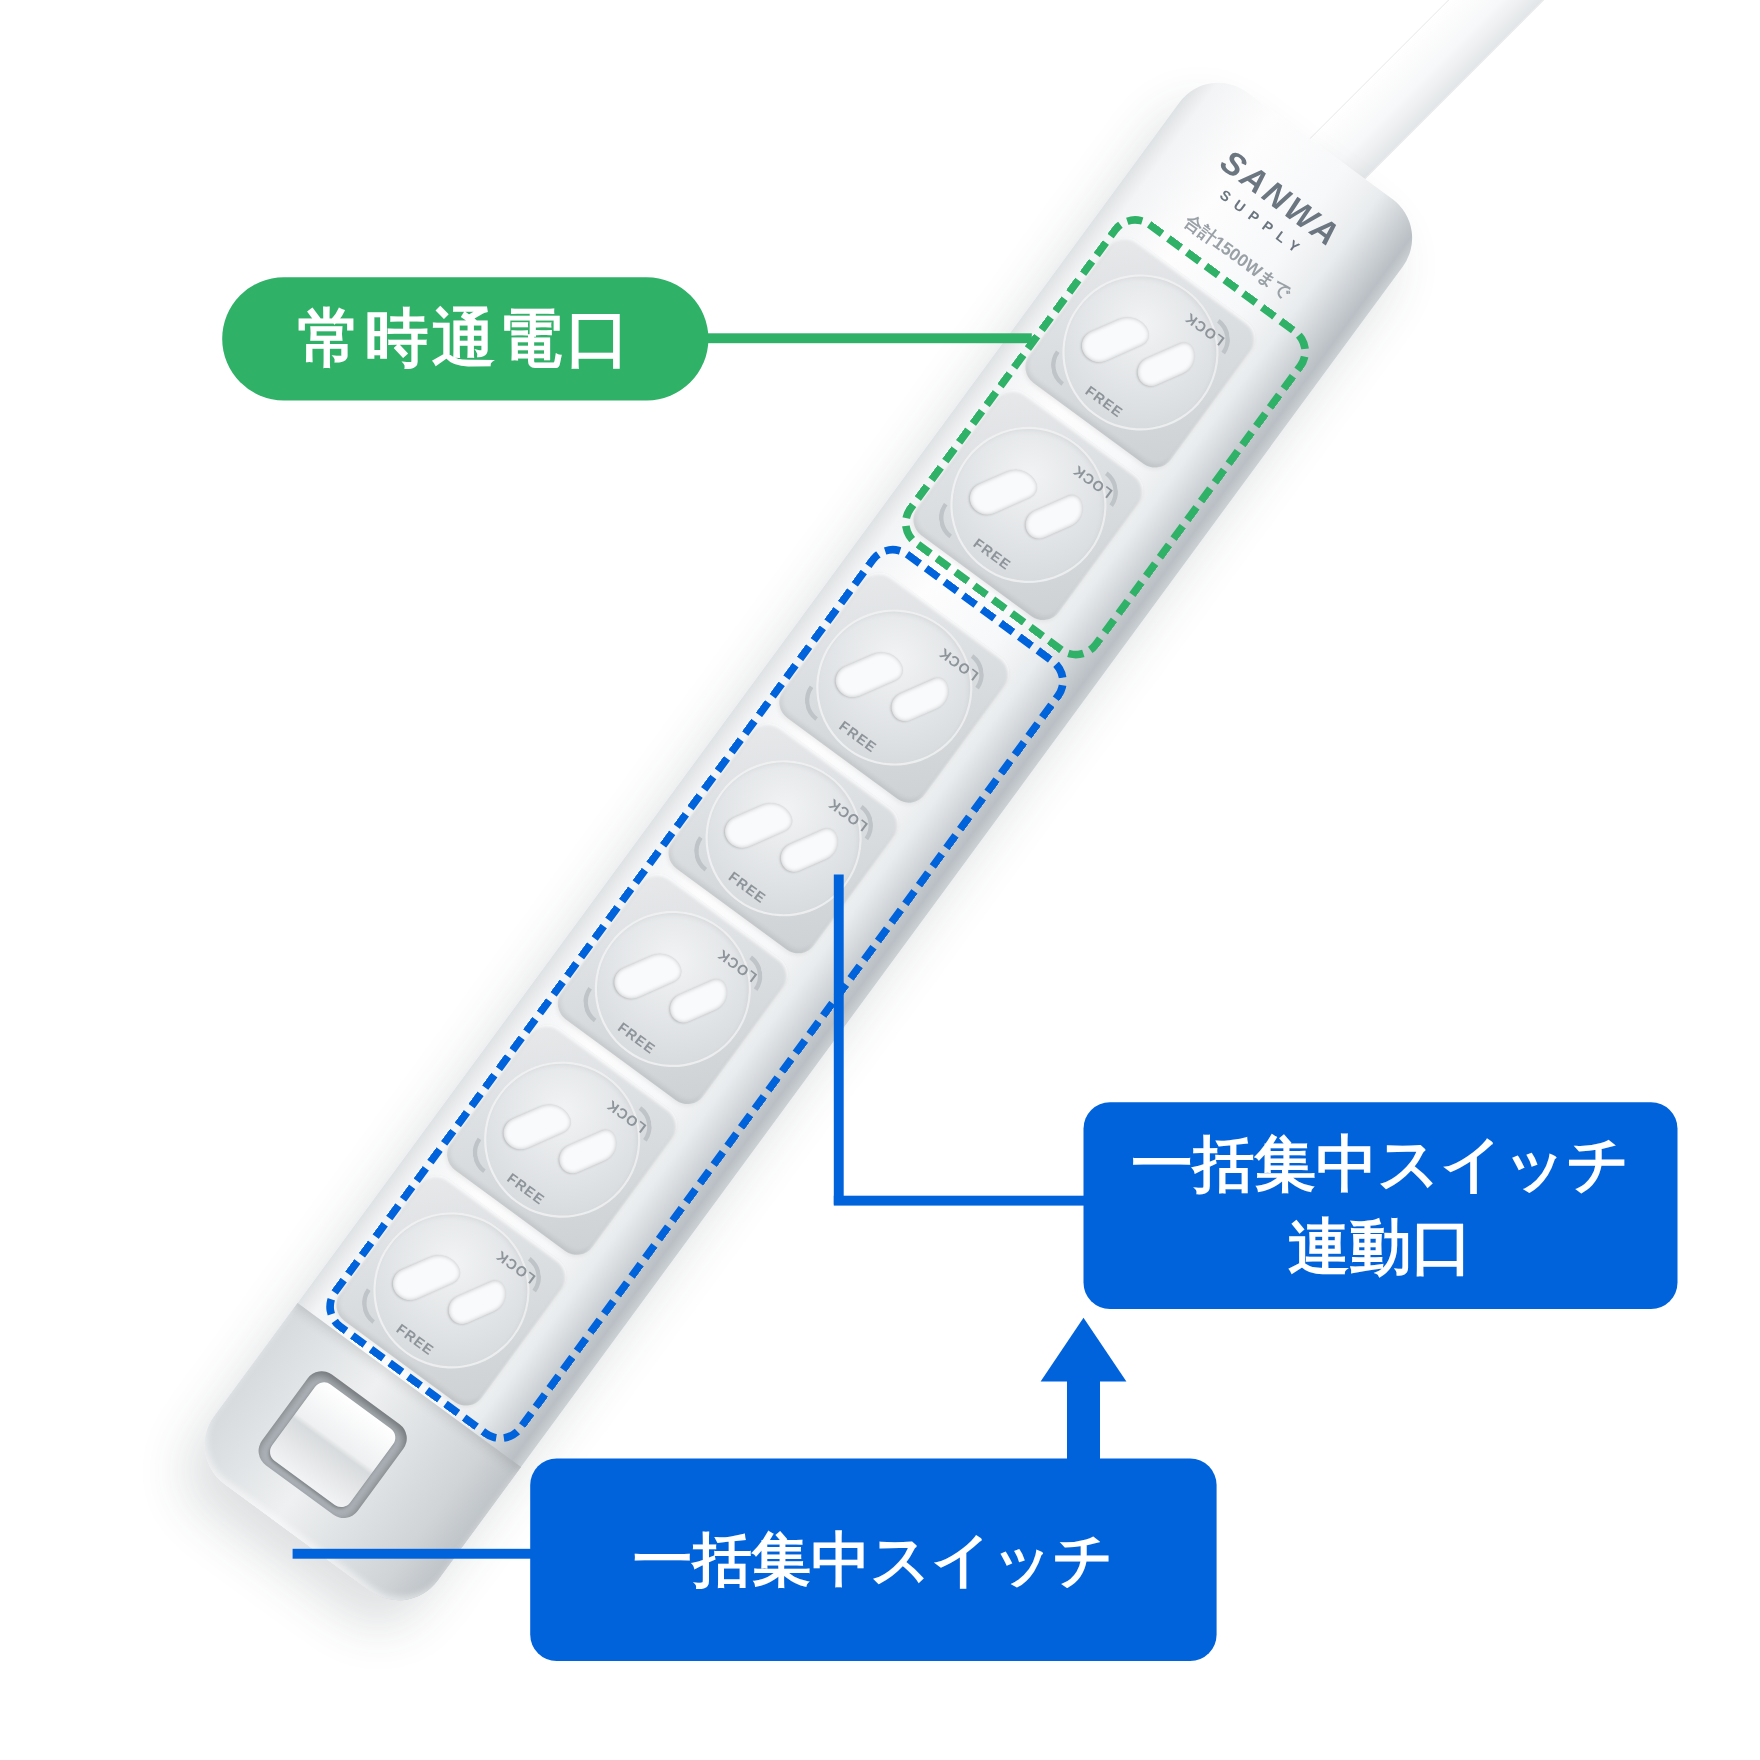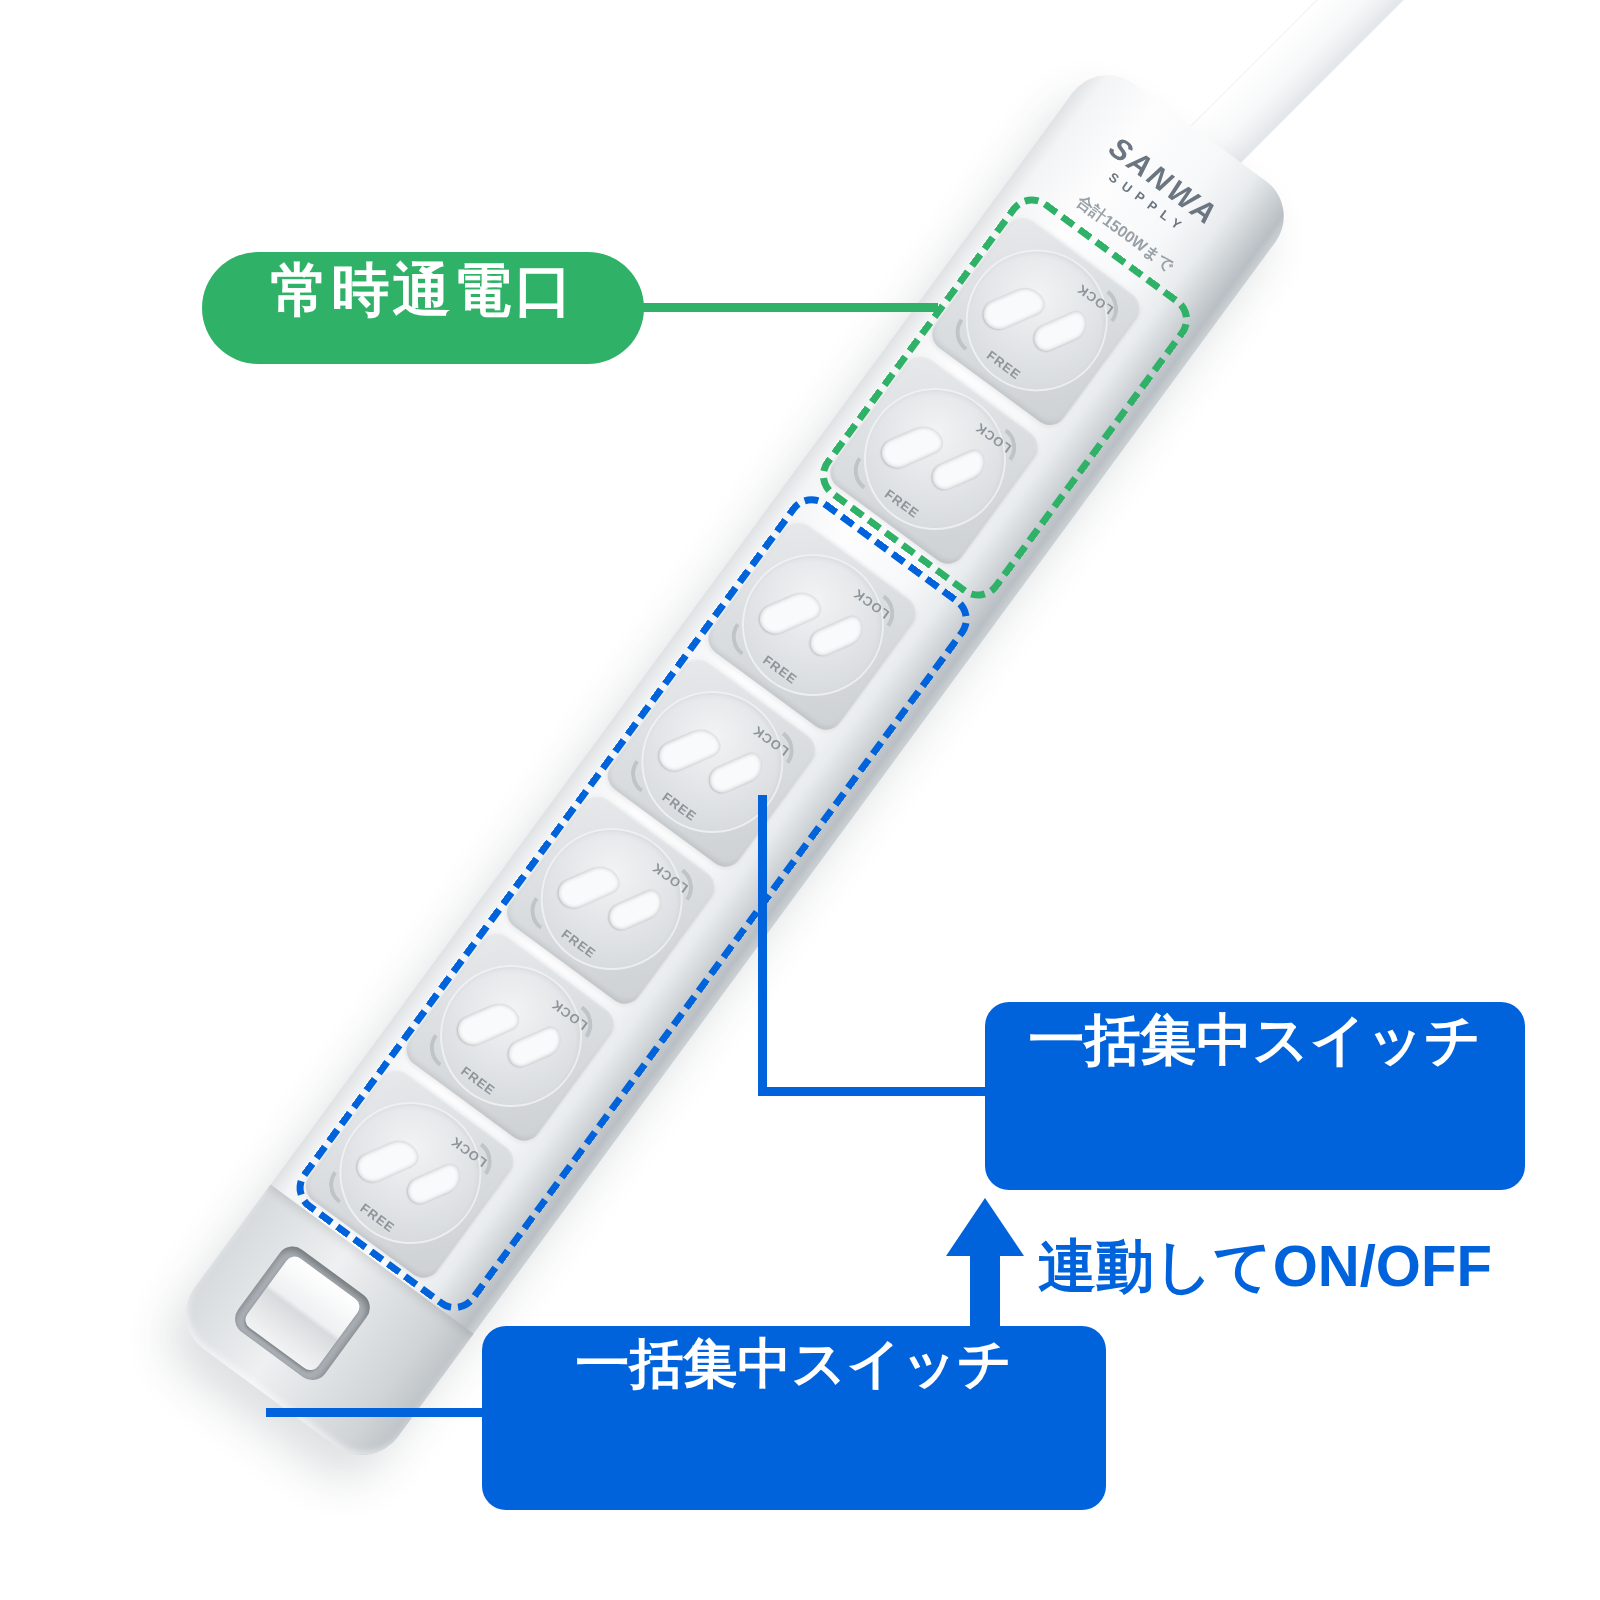--- a/index.html
+++ b/index.html
@@ -80,21 +80,21 @@
     position: absolute; left: 48px; top: 34px; width: 108px; height: 102px; border-radius: 16px;
     background: #abb1b6; box-shadow: inset 0 4px 9px rgba(0,0,0,.35);
   }
   .rocker {
     position: absolute; left: 10px; top: 8px; width: 88px; height: 86px; border-radius: 10px;
     background: linear-gradient(180deg, #ffffff 0%, #eef0f1 46%, #d8dbdd 52%, #f2f3f4 100%);
     box-shadow: 0 2px 3px rgba(0,0,0,.25);
   }
 
   
-  .callout { position: absolute; display: flex; flex-direction: column; 
+  .callout { position: absolute; display: flex; flex-direction: column; justify-content: center;
              align-items: center; color: #fff; font-weight: 800; text-align: center; z-index: 5; }
   .callout-always-on { left: 202px; top: 252px; width: 442px; height: 112px;
                        border-radius: 56px; background: var(--green); font-size: 58px; letter-spacing: 3px; }
   .callout-linked { left: 985px; top: 1002px; width: 540px; height: 188px;
                     border-radius: 24px; background: var(--blue); font-size: 56px; line-height: 1.35; }
   .callout-switch { left: 482px; top: 1326px; width: 624px; height: 184px;
                     border-radius: 24px; background: var(--blue); font-size: 54px; line-height: 1.38; }
 
   .conn { position: absolute; z-index: 4; }
   .conn-green  { left: 638px; top: 303px; width: 300px; height: 9px; background: var(--green); }
@@ -215,24 +215,24 @@
 
   <div class="conn conn-green"></div>
   <div class="callout callout-always-on">
     <span>常時通電口</span>
   </div>
 
   <div class="conn conn-blue-v"></div>
   <div class="conn conn-blue-h"></div>
   <div class="callout callout-linked">
     <span>一括集中スイッチ</span>
+    <span>連動口</span>
   </div>
 
   <div class="arrow-head"></div>
   <div class="arrow-shaft"></div>
-  <div class="linked-note">連動してON/OFF</div>
 
   <div class="conn conn-switch"></div>
   <div class="callout callout-switch">
     <span>一括集中スイッチ</span>
   </div>
 
 </div>
 
 </body></html>

